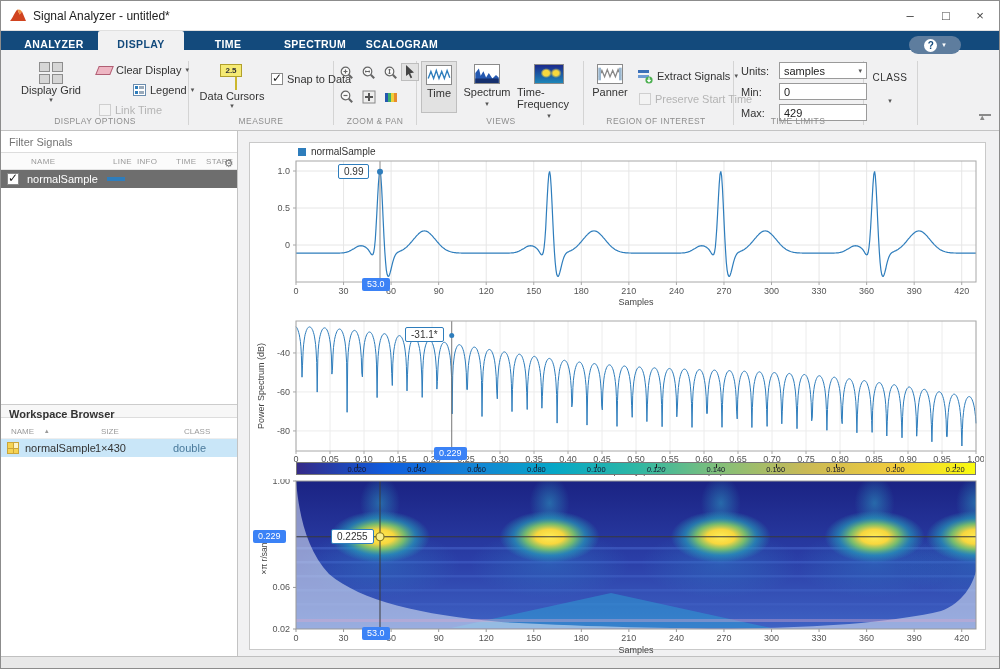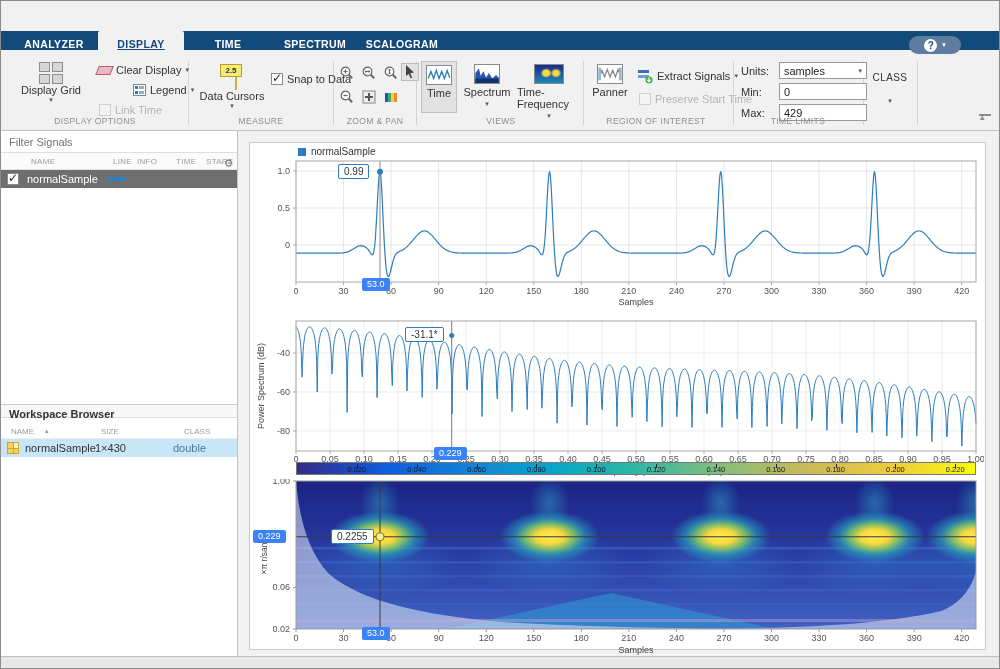--- a/index.html
+++ b/index.html
@@ -86,25 +86,35 @@
   .cb-lab { position:absolute; top:2px; transform:translateX(-50%); font-size:7.5px; color:#15152e; }
   .cursor-tag { position:absolute; background:#3b82f6; color:#fff; font-size:9px; line-height:13px; padding:0 5px; border-radius:2px; z-index:6; }
   .cursor-value { position:absolute; background:#fff; border:1.5px solid #2e7dbc; color:#333; font-size:10px; line-height:13px; padding:0 5px; border-radius:2px; z-index:6; }
   .statusbar { position:absolute; left:0; top:655px; width:100%; height:13px; background:#e8e8e8; border-top:1px solid #c0c0c0; }
 </style>
 </head>
 <body>
 
 <div id="app">
 
+  <div class="titlebar">
+    <svg class="logo" viewBox="0 0 16 15">
+      <path d="M0,13 C3,10 4.5,4 7.5,1.5 L9.5,6.5 L12,3.5 L16,13 Z" fill="#d0431f"></path>
+      <path d="M7.5,1.5 L9.5,6.5 L12,3.5 L10,1.8 Z" fill="#ef8e3c"></path>
+    </svg>
+    <span class="title-text">Signal Analyzer - untitled*</span>
+    <span class="win-btn win-min">–</span>
+    <span class="win-btn win-max">□</span>
+    <span class="win-btn win-close">×</span>
+  </div>
 
   <div class="tabstrip">
     <div id="tabs-container">
         <div class="tab" style="left: 10px; width: 86px;">ANALYZER</div>
-        <div class="tab selected" style="left: 97px; width: 86px; text-decoration: underline;">DISPLAY</div>
+        <div class="tab selected" style="left: 97px; width: 86px;">DISPLAY</div>
         <div class="tab" style="left: 184px; width: 86px;">TIME</div>
         <div class="tab" style="left: 271px; width: 86px;">SPECTRUM</div>
         <div class="tab" style="left: 358px; width: 86px;">SCALOGRAM</div>
       </div>
     <div class="help-pill">
       <span class="help-circle">?</span>
       <span class="help-dd">▾</span>
     </div>
   </div>
 

